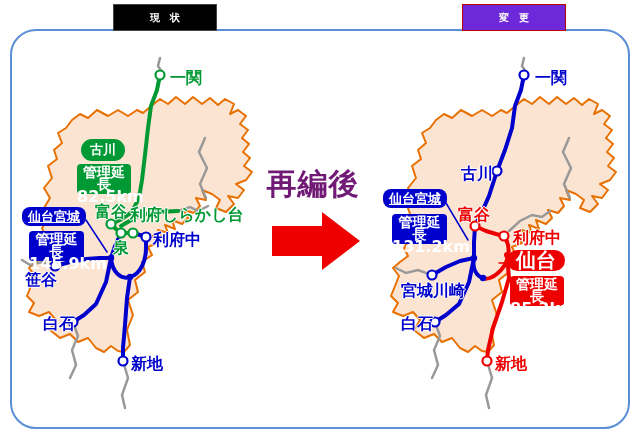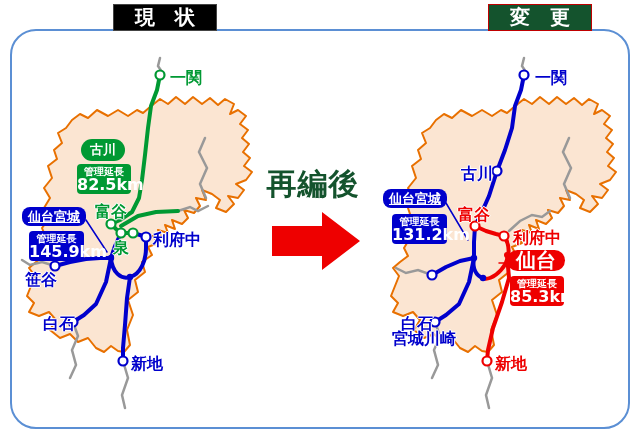--- a/index.html
+++ b/index.html
@@ -1,33 +1,33 @@
 <!DOCTYPE html>
 <html><head>
 <meta charset="utf-8">
 <style>
   html,body{margin:0;padding:0;background:#fff;}
   #stage{position:relative;width:638px;height:441px;background:#fff;overflow:hidden;
          font-family:"DejaVu Sans","Liberation Sans",sans-serif;}
   .frame{position:absolute;left:10px;top:29px;width:616px;height:396px;
          border:2px solid #5b8fd4;border-radius:26px;background:#fff;}
   .hdr{position:absolute;top:4px;width:102px;height:25px;line-height:25px;text-align:center;
-       color:#fff;font-size:20px;font-weight:bold;z-index:30;}
+       color:#fff;font-size:10px;font-weight:bold;z-index:30;}
   .hdr.black{left:113px;background:#000;border:1px solid #444;}
-  .hdr.red{left:488px;background:#14532d;border:1px solid #c00000;}
+  .hdr.red{left:462px;background:#6d28d9;border:1px solid #c00000;}
   svg.map{position:absolute;left:0;top:0;z-index:5;}
   .caption{position:absolute;left:258px;top:164px;width:110px;text-align:center;
-           color:#14532d;font-size:30px;font-weight:bold;z-index:20;letter-spacing:1px;}
+           color:#701a75;font-size:30px;font-weight:bold;z-index:20;letter-spacing:1px;}
   .station{position:absolute;font-size:16px;font-weight:bold;white-space:nowrap;z-index:20;
            text-shadow:1px 0 #fff,-1px 0 #fff,0 1px #fff,0 -1px #fff;}
   .green{color:#009933;} .blue{color:#0000cc;} .redtxt{color:#ee0000;}
   .pill{position:absolute;color:#fff;font-weight:bold;text-align:center;z-index:20;}
   .pill.g{background:#009933;} .pill.b{background:#0000cc;text-decoration:underline;} .pill.r{background:#ee0000;}
   .lenbox{position:absolute;color:#fff;text-align:center;z-index:20;border-radius:4px;padding-top:2px;}
-  .lenbox .l1{font-size:10px;font-weight:bold;line-height:12px;}
+  .lenbox .l1{font-size:14px;font-weight:bold;line-height:12px;}
   .lenbox .l2{font-size:16px;font-weight:bold;line-height:13px;}
   .lenbox.g{background:#009933;} .lenbox.b{background:#0000cc;} .lenbox.r{background:#ee0000;}
 </style>
 </head>
 <body>
 
 <div id="stage">
 
   <div class="frame"></div>
 
@@ -127,20 +127,21 @@
       </g>
     </g>
 
     <polygon points="272,226 322,226 322,212 360,241 322,270 322,256 272,256" fill="#ee0000"></polygon>
   </svg>
 
   <div class="caption">再編後</div>
 
   <div class="station green" style="left:170px;top:68px;">一関</div>
   <div class="station green" style="left:95px;top:202px;">富谷</div>
+  <div class="station green" style="left:130px;top:205px;">利府しらかし台</div>
   <div class="station green" style="left:113px;top:238px;">泉</div>
   <div class="station blue" style="left:153px;top:230px;">利府中</div>
   <div class="station blue" style="left:25px;top:270px;">笹谷</div>
   <div class="station blue" style="left:43px;top:314px;">白石</div>
   <div class="station blue" style="left:131px;top:354px;">新地</div>
 
   <div class="pill g" style="left:81px;top:139px;width:44px;height:22px;line-height:22px;border-radius:12px;font-size:13px;">古川</div>
   <div class="lenbox g" style="left:77px;top:164px;width:54px;height:28px;">
     <div class="l1">管理延長</div>
     <div class="l2">82.5km</div>
@@ -149,21 +150,21 @@
   <div class="pill b" style="left:22px;top:207px;width:64px;height:19px;line-height:19px;border-radius:8px;font-size:13px;">仙台宮城</div>
   <div class="lenbox b" style="left:29px;top:231px;width:55px;height:28px;">
     <div class="l1">管理延長</div>
     <div class="l2">145.9km</div>
   </div>
 
   <div class="station blue" style="left:535px;top:68px;">一関</div>
   <div class="station blue" style="left:461px;top:164px;">古川</div>
   <div class="station redtxt" style="left:458px;top:205px;">富谷</div>
   <div class="station redtxt" style="left:513px;top:228px;">利府中</div>
-  <div class="station blue" style="left:392px;top:281px;margin-top:48px;">宮城川崎</div>
+  <div class="station blue" style="left:401px;top:281px;">宮城川崎</div>
   <div class="station blue" style="left:401px;top:314px;">白石</div>
   <div class="station redtxt" style="left:495px;top:354px;">新地</div>
 
   <div class="pill b" style="left:383px;top:189px;width:64px;height:19px;line-height:19px;border-radius:8px;font-size:13px;">仙台宮城</div>
   <div class="lenbox b" style="left:392px;top:214px;width:55px;height:28px;">
     <div class="l1">管理延長</div>
     <div class="l2">131.2km</div>
   </div>
 
   <div class="pill r" style="left:507px;top:250px;width:58px;height:21px;line-height:21px;border-radius:11px;font-size:20px;">仙台東</div>

